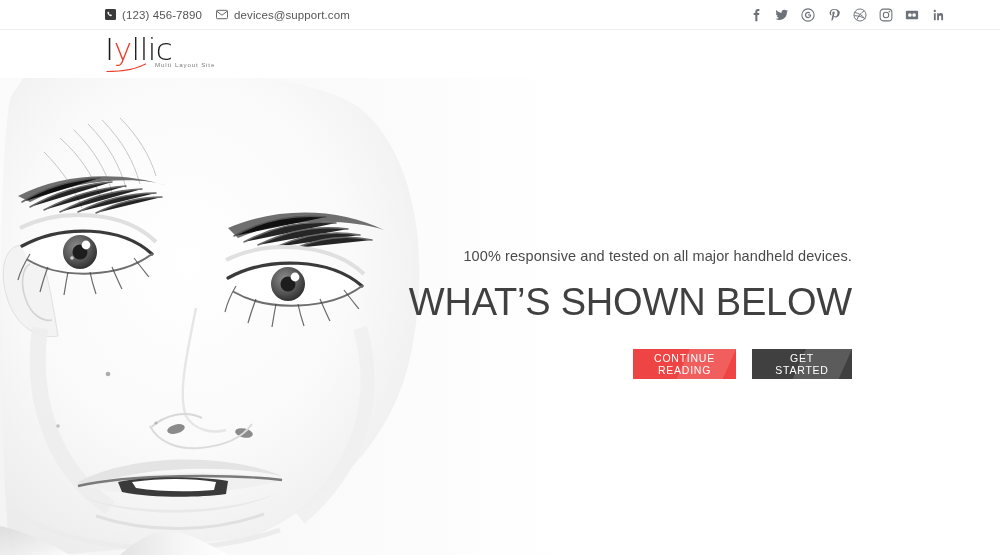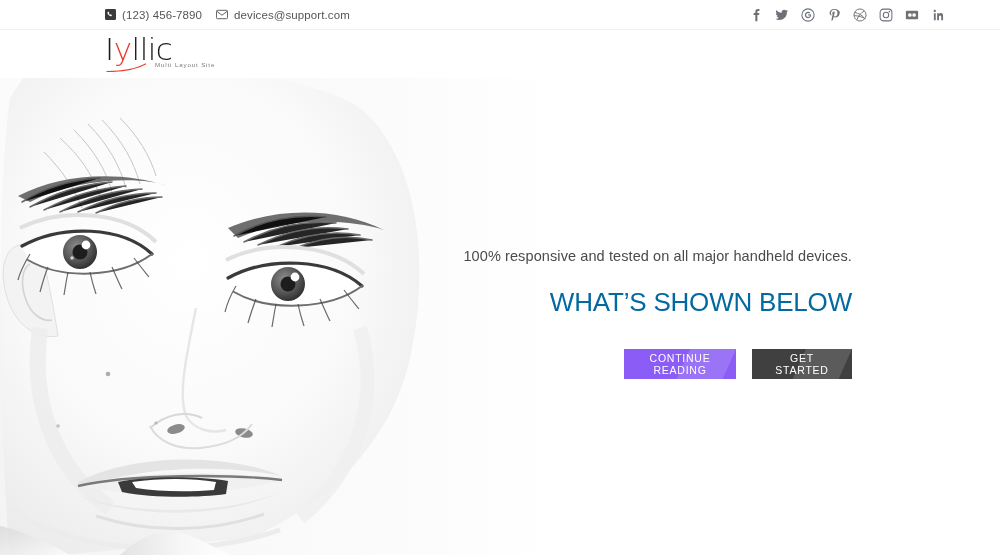--- a/index.html
+++ b/index.html
@@ -129,24 +129,24 @@
     text-align: right;
   }
   .hero-sub {
     font-size: 14.5px;
     color: #4a4a4a;
     letter-spacing: .1px;
     margin-bottom: 16px;
     font-weight: 400;
   }
   .hero-title {
-    font-size: 26px;
+    font-size: 38px;
     line-height: 44px;
     font-weight: 400;
-    color: #0369a1;
+    color: #404040;
     letter-spacing: -0.2px;
     margin-bottom: 25px;
     white-space: nowrap;
   }
   .hero-btns {
     display: flex;
     justify-content: flex-end;
     gap: 16px;
   }
   .btn {
@@ -169,21 +169,21 @@
   .btn::after {
     content: "";
     position: absolute;
     right: 0; top: 0;
     width: 46px; height: 100%;
     background: rgba(255,255,255,0.14);
     transform: skewX(-24deg);
     transform-origin: top right;
     z-index: 1;
   }
-  .btn-primary { background: #8b5cf6; width: 112px; }
+  .btn-primary { background: #ef4444; width: 103px; }
   .btn-secondary { background: #404040; width: 100px; }
 </style>
 </head>
 <body>
 
 <div class="topbar">
   <div class="topbar-left">
 
     <div class="contact-item">
       <span class="ic">

